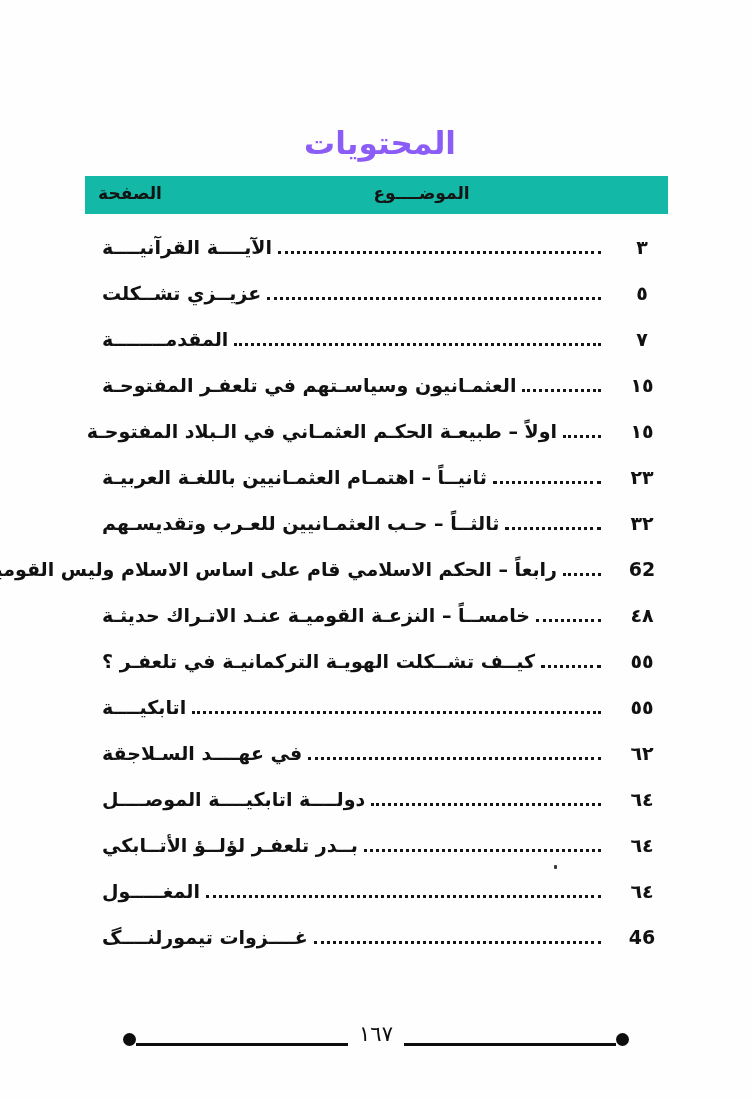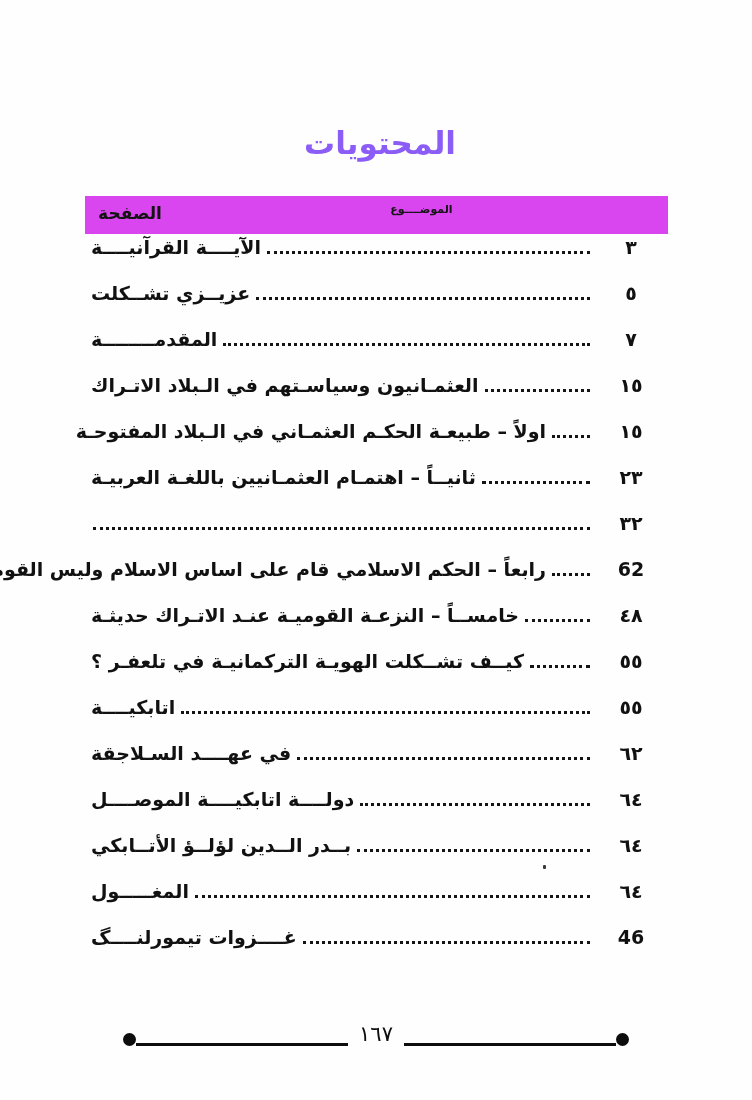--- a/index.html
+++ b/index.html
@@ -33,52 +33,52 @@
     font-size: 31px;
     font-weight: 700;
     letter-spacing: -0.5px;
     color: #8b5cf6;
     line-height: 1.1;
   }
 
   
   .toc-header {
     position: absolute;
-    top: 196px;
+    top: 176px;
     left: 85px;
     width: 583px;
     height: 38px;
-    background: #d946ef;
+    background: #14b8a6;
   }
   .toc-header .hdr-page {
     position: absolute;
     top: 7px;
     left: 0;
     width: 90px;
     text-align: center;
     font-size: 17px;
     font-weight: 700;
     color: #141414;
   }
   .toc-header .hdr-subject {
     position: absolute;
     top: 7px;
     left: 90px;
     width: 493px;
     text-align: center;
-    font-size: 11px;
+    font-size: 17px;
     font-weight: 700;
     color: #141414;
   }
 
   
   .toc-rows {
     position: absolute;
     top: 224px;
-    left: 87px;
+    left: 98px;
     width: 583px;
   }
   .toc-row {
     position: relative;
     height: 46px;
     display: flex;
     flex-direction: row-reverse;
     align-items: center;
   }
   .row-text {
@@ -185,35 +185,36 @@
         <div class="row-text">عزيــزي تشــكلت</div>
         <div class="row-leader"></div>
         <div class="row-num">٥</div>
       </div>
       <div class="toc-row">
         <div class="row-text">المقدمــــــــة</div>
         <div class="row-leader"></div>
         <div class="row-num">٧</div>
       </div>
       <div class="toc-row">
-        <div class="row-text">العثمـانيون وسياسـتهم في الـبلاد الاتـراك</div>
+        <div class="row-text">العثمـانيون وسياسـتهم في تلعفـر المفتوحـة</div>
         <div class="row-leader"></div>
         <div class="row-num">١٥</div>
       </div>
       <div class="toc-row">
         <div class="row-text">اولاً – طبيعـة الحكـم العثمـاني في الـبلاد المفتوحـة</div>
         <div class="row-leader"></div>
         <div class="row-num">١٥</div>
       </div>
       <div class="toc-row">
         <div class="row-text">ثانيــاً – اهتمـام العثمـانيين باللغـة العربيـة</div>
         <div class="row-leader"></div>
         <div class="row-num">٢٣</div>
       </div>
       <div class="toc-row">
+        <div class="row-text">ثالثــاً – حـب العثمـانيين للعـرب وتقديسـهم</div>
         <div class="row-leader"></div>
         <div class="row-num">٣٢</div>
       </div>
       <div class="toc-row">
         <div class="row-text">رابعاً – الحكم الاسلامي قام على اساس الاسلام وليس القومية..</div>
         <div class="row-leader"></div>
         <div class="row-num">62</div>
       </div>
       <div class="toc-row">
         <div class="row-text">خامســاً – النزعـة القوميـة عنـد الاتـراك حديثـة</div>
@@ -234,21 +235,21 @@
         <div class="row-text">في عهــــد السـلاجقة</div>
         <div class="row-leader"></div>
         <div class="row-num">٦٢</div>
       </div>
       <div class="toc-row">
         <div class="row-text">دولــــة اتابكيــــة الموصــــل</div>
         <div class="row-leader"></div>
         <div class="row-num">٦٤</div>
       </div>
       <div class="toc-row">
-        <div class="row-text">بــدر الــدين لؤلــؤ الأتــابكي</div>
+        <div class="row-text">بــدر تلعفـر لؤلــؤ الأتــابكي</div>
         <div class="row-leader"></div>
         <div class="row-num">٦٤</div>
       </div>
       <div class="toc-row">
         <div class="speck"></div>
         <div class="row-text">المغـــــول</div>
         <div class="row-leader"></div>
         <div class="row-num">٦٤</div>
       </div>
       <div class="toc-row">

